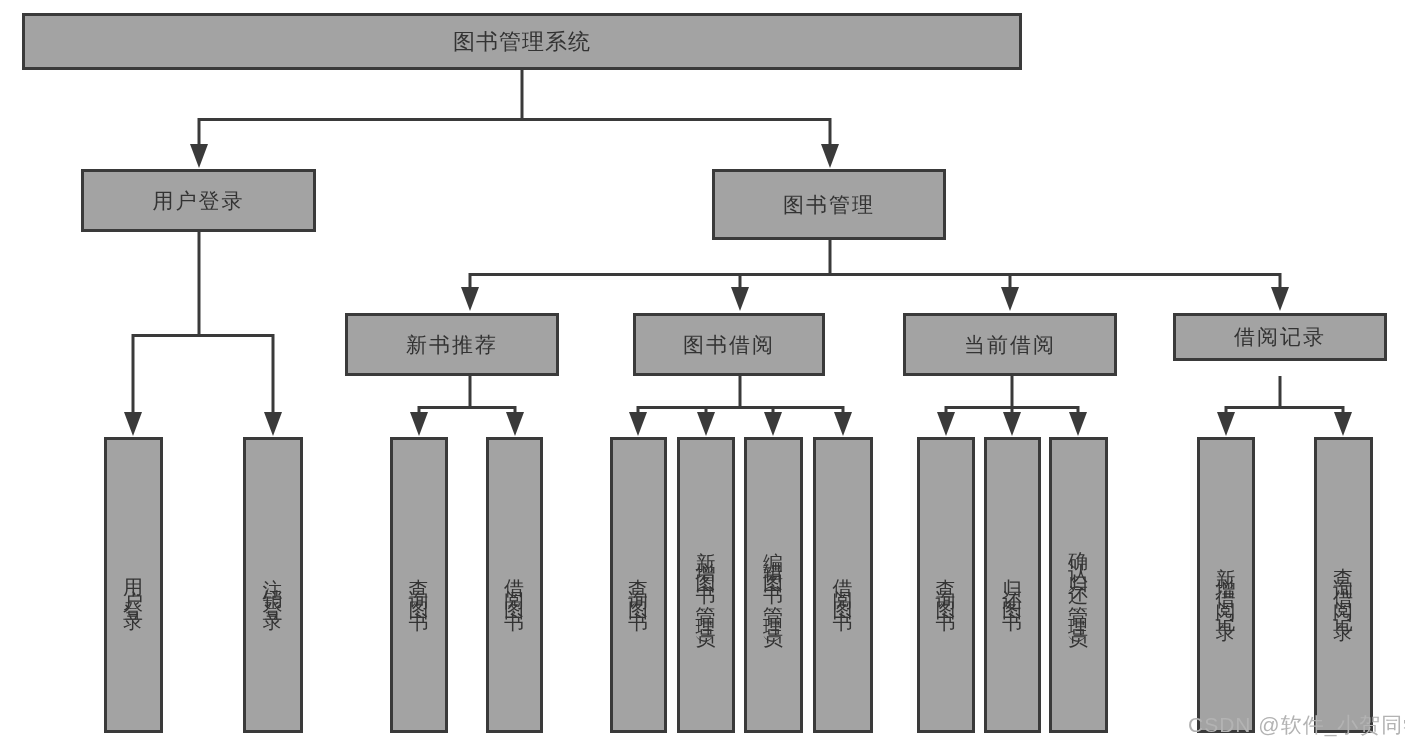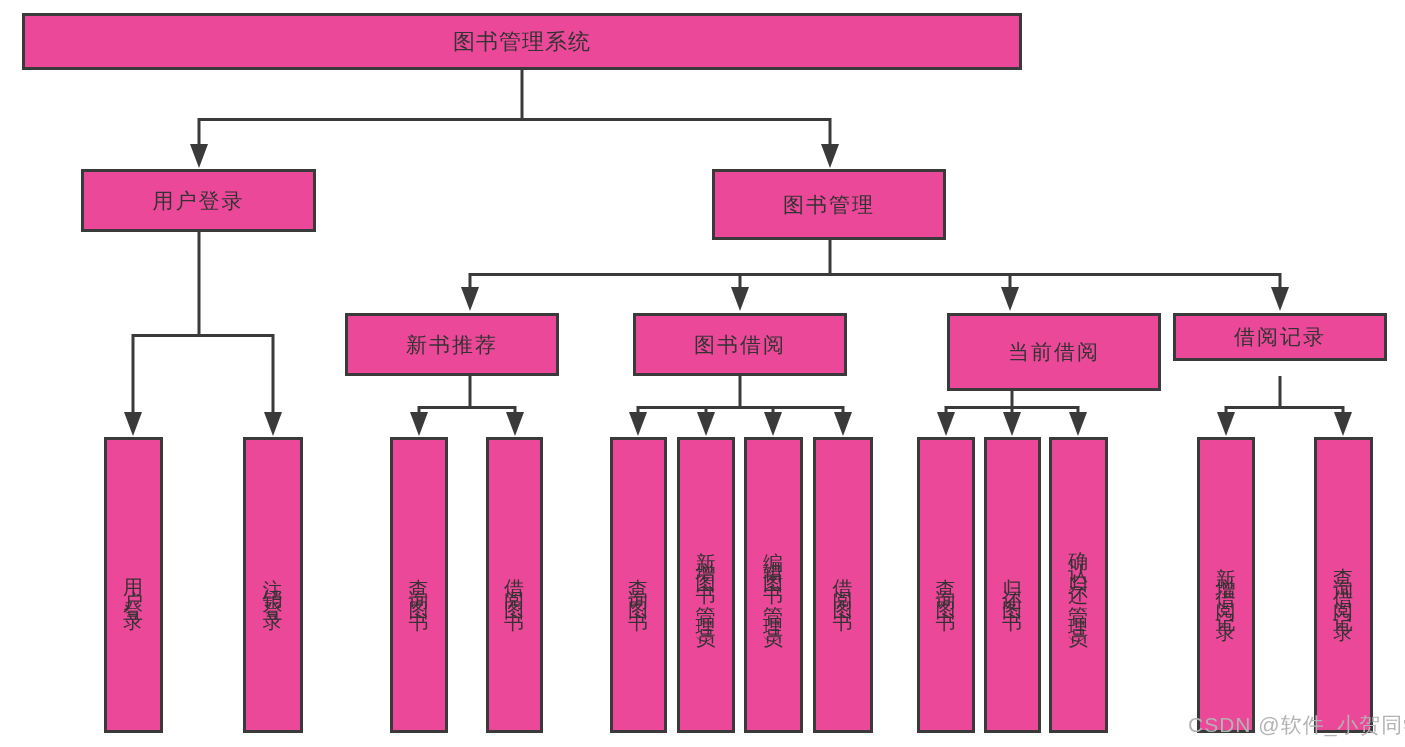--- a/index.html
+++ b/index.html
@@ -14,21 +14,21 @@
   svg.connectors {
     position: absolute;
     left: 0; top: 0;
     width: 1405px; height: 747px;
     pointer-events: none;
   }
   .node {
     position: absolute;
     box-sizing: border-box;
     border: 3px solid #3a3a3a;
-    background: #ec4899;
+    background: #a3a3a3;
     display: flex;
     align-items: center;
     justify-content: center;
     color: #333333;
   }
   .hnode span {
     font-size: 21px;
     letter-spacing: 2px;
     white-space: nowrap;
   }
@@ -133,24 +133,24 @@
   <div class="node hnode" style="left:81px; top:169px; width:235px; height:63px;">
     <span>用户登录</span>
   </div>
   <div class="node hnode" style="left:712px; top:169px; width:234px; height:71px;">
     <span>图书管理</span>
   </div>
 
   <div class="node hnode" style="left:345px; top:313px; width:214px; height:63px;">
     <span>新书推荐</span>
   </div>
-  <div class="node hnode" style="left:633px; top:313px; width:214px; height:63px;">
+  <div class="node hnode" style="left:633px; top:313px; width:192px; height:63px;">
     <span>图书借阅</span>
   </div>
-  <div class="node hnode" style="left:903px; top:313px; width:214px; height:78px;margin-left:44px;">
+  <div class="node hnode" style="left:903px; top:313px; width:214px; height:63px;">
     <span>当前借阅</span>
   </div>
   <div class="node hnode" style="left:1173px; top:313px; width:214px; height:48px;">
     <span>借阅记录</span>
   </div>
 
   <div class="node vnode" style="left:104px; top:437px; width:59px; height:296px;">
     <span>用户登录</span>
   </div>
   <div class="node vnode" style="left:243px; top:437px; width:60px; height:296px;">

